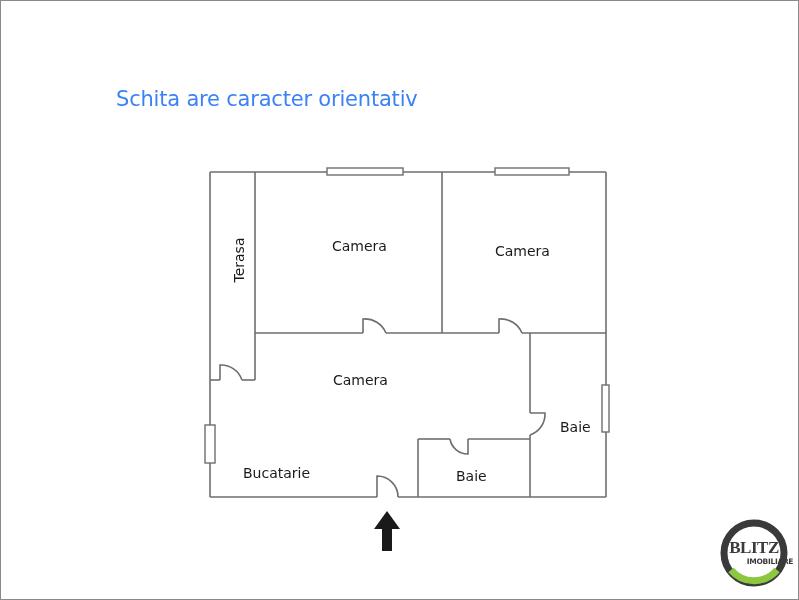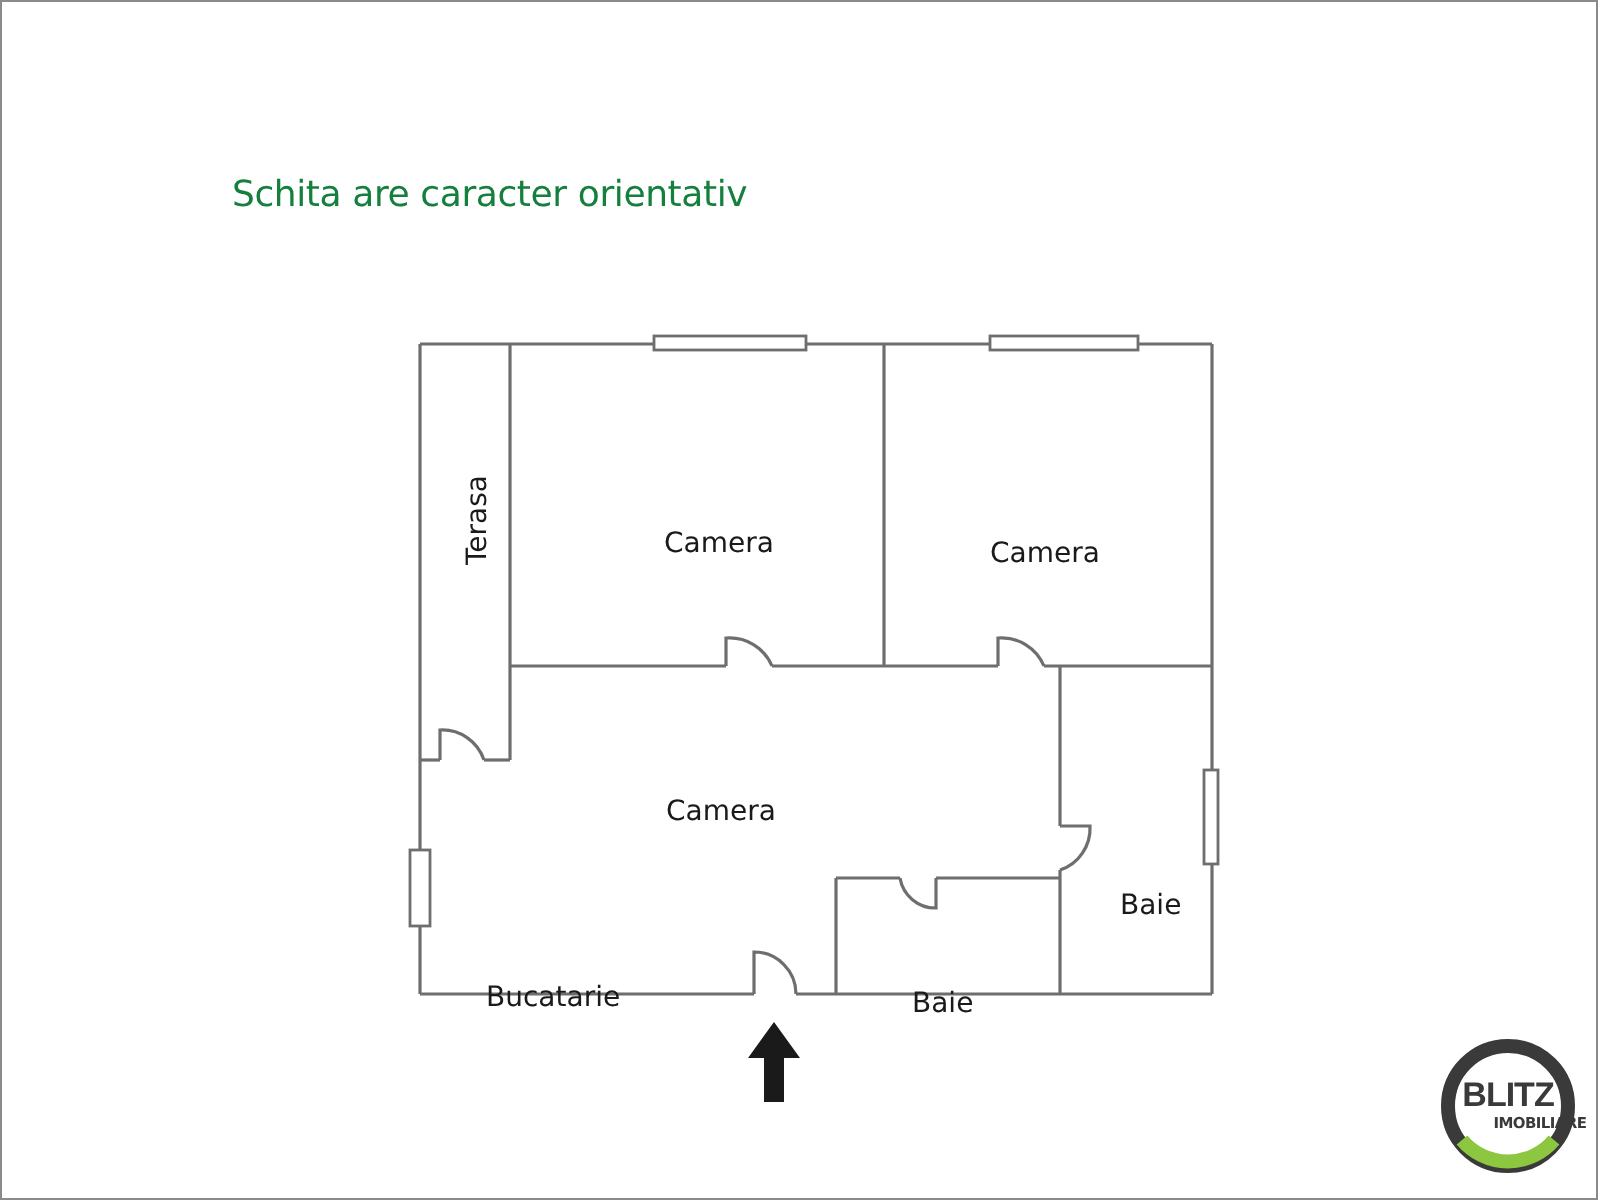--- a/index.html
+++ b/index.html
@@ -1,23 +1,23 @@
 <!DOCTYPE html>
 <html><head>
 <meta charset="utf-8">
 <style>
   html, body { margin: 0; padding: 0; background: #ffffff; }
   body { width: 799px; height: 600px; position: relative; overflow: hidden; font-family: "DejaVu Sans", sans-serif; }
   .frame { position: absolute; left: 0; top: 0; width: 797px; height: 598px; border: 1px solid #8a8a8a; box-sizing: content-box; }
-  .note { position: absolute; left: 116px; top: 87px; font-size: 18px; color: #15803d; letter-spacing: -0.2px; }
+  .note { position: absolute; left: 116px; top: 87px; font-size: 21px; color: #3b82f6; letter-spacing: -0.2px; }
   svg.plan { position: absolute; left: 0; top: 0; }
-  .label { position: absolute; font-size: 14px; color: #1a1a1a; margin-top: 26px; }
+  .label { position: absolute; font-size: 14px; color: #1a1a1a; }
   .terasa { position: absolute; left: 214px; top: 252px; font-size: 14px; color: #1a1a1a; transform: rotate(-90deg); transform-origin: center; width: 50px; text-align: center; }
   .logo { position: absolute; left: 719px; top: 518px; width: 70px; height: 70px; }
-  .logo-text1 { position: absolute; left: 0; width: 70px; top: 20px; text-align: center; font-family: Liberation Sans, sans-serif; font-weight: bold; font-size: 17px; color: #3a3a3a; letter-spacing: -0.5px; }
+  .logo-text1 { position: absolute; left: 0; width: 70px; top: 20px; text-align: center; font-family: Liberation Serif, serif; font-weight: bold; font-size: 17px; color: #3a3a3a; letter-spacing: -0.5px; }
   .logo-text2 { position: absolute; left: 16px; width: 70px; top: 39px; text-align: center; font-family: "DejaVu Sans", sans-serif; font-weight: bold; font-size: 7.5px; color: #3a3a3a; letter-spacing: -0.3px; }
 </style>
 </head>
 <body>
 
 <div class="frame"></div>
 
 <div class="note">Schita are caracter orientativ</div>
 
 <svg class="plan" width="799" height="600" xmlns="http://www.w3.org/2000/svg">

